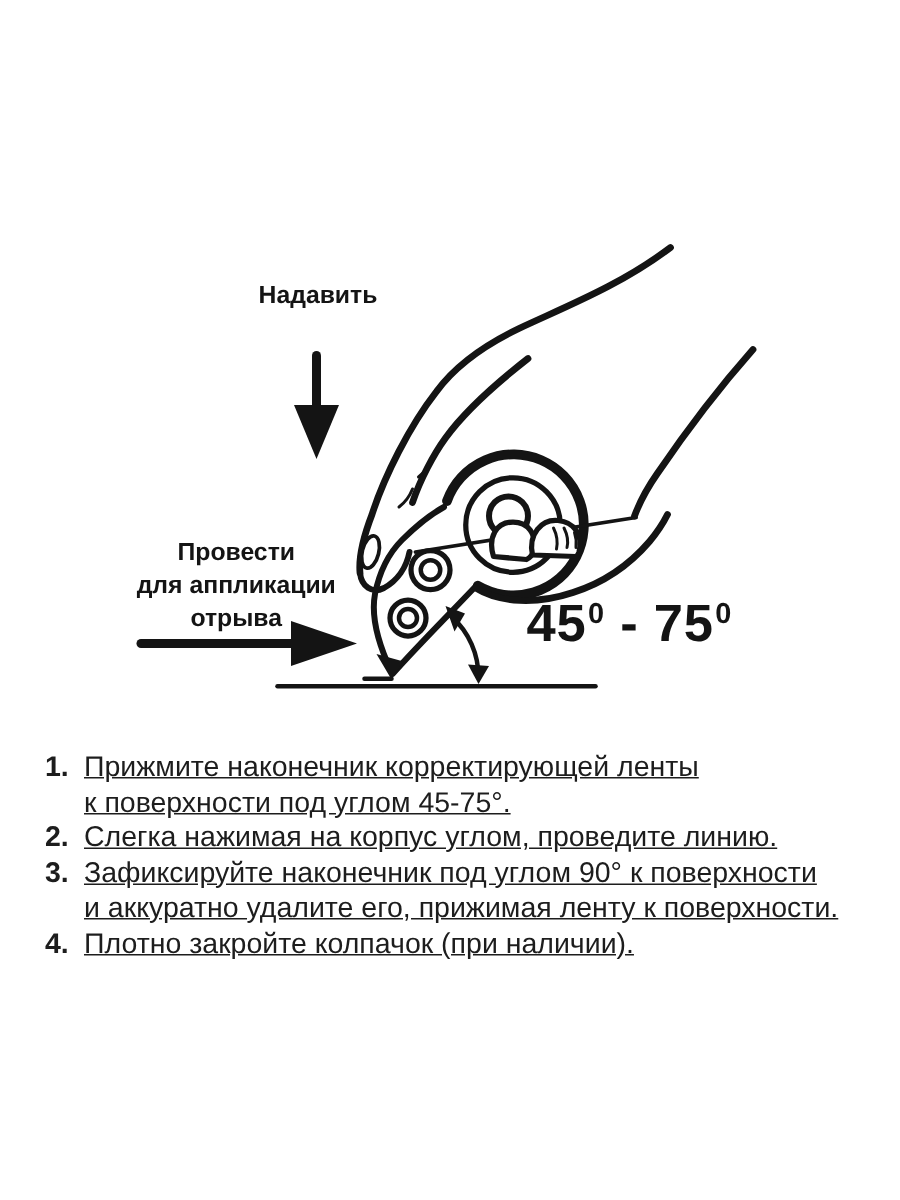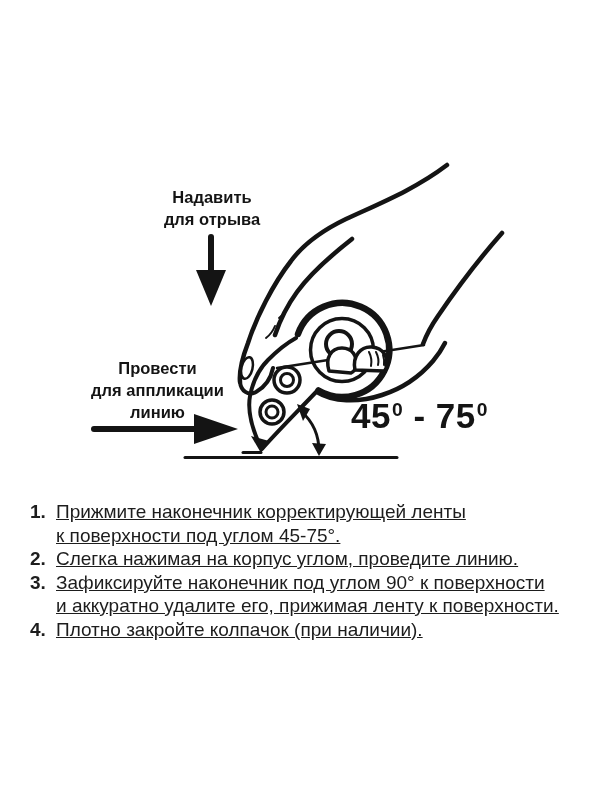--- a/index.html
+++ b/index.html
@@ -119,27 +119,26 @@
 
     <g>
       <path d="M 301,411 A 54,54 0 0 1 319,452" stroke-width="3"></path>
       <path d="M 297,404 L 310,409 L 303,421 Z" fill="currentColor" stroke="none"></path>
       <path d="M 319,456 L 312,443 L 326,444 Z" fill="currentColor" stroke="none"></path>
     </g>
   </svg>
 
   <div class="float-label press-label">
     <div>Надавить</div>
-    <div>для отрыва</div>
   </div>
 
   <div class="float-label apply-label">
     <div>Провести</div>
     <div>для аппликации</div>
-    <div>линию</div>
+    <div>отрыва</div>
   </div>
 
   <div class="angle-label">
     <span>45</span><span class="deg">0</span><span> - </span><span>75</span><span class="deg">0</span>
   </div>
 
   <div class="instructions">
     <div class="instruction-item">
       <span class="instruction-number">1.</span>
       <span class="instruction-text">Прижмите наконечник корректирующей ленты

